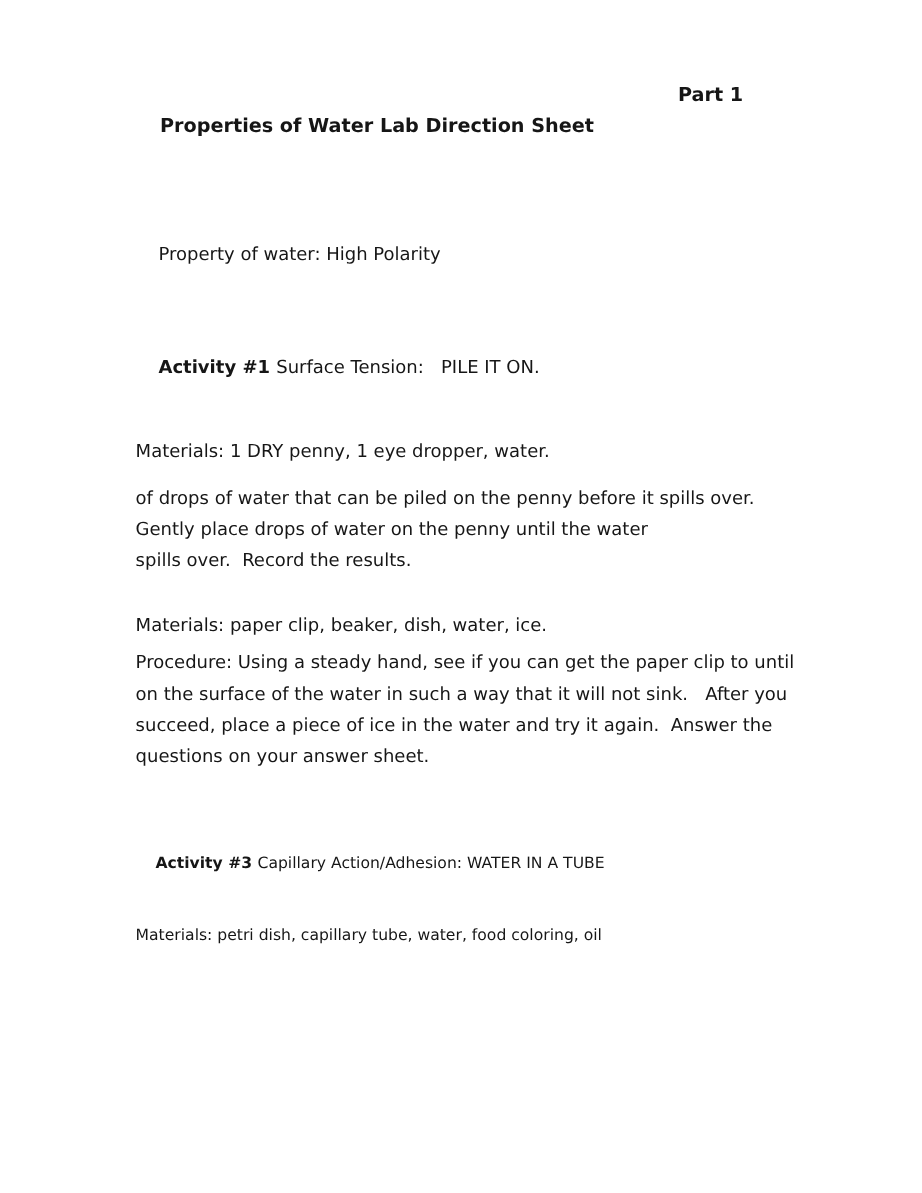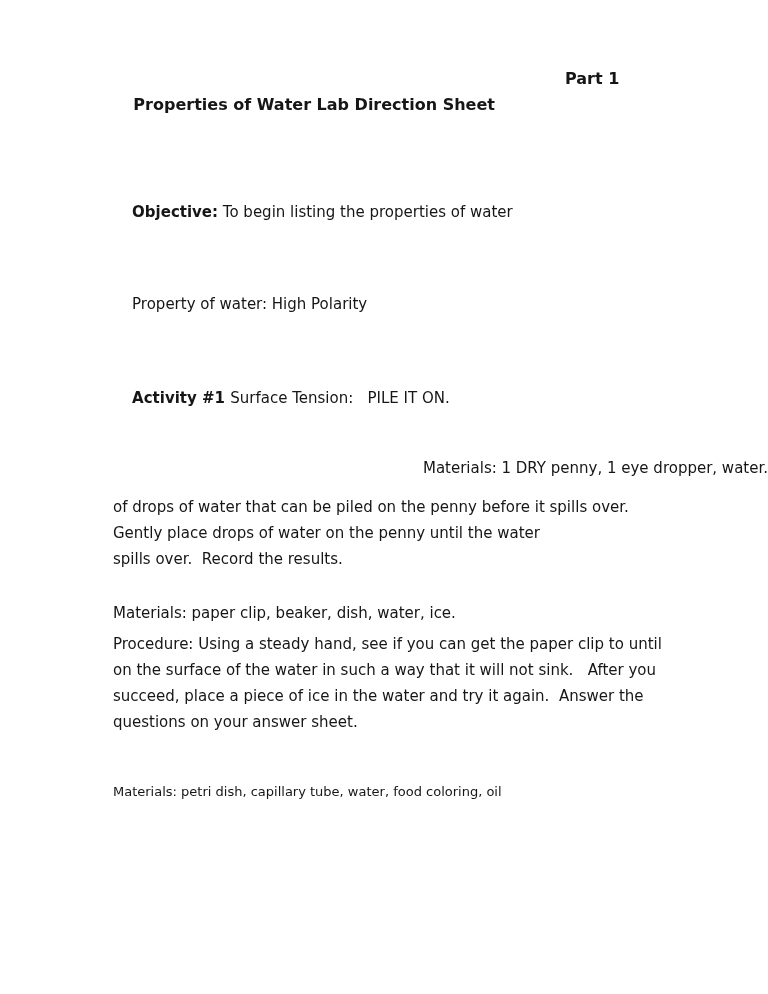--- a/index.html
+++ b/index.html
@@ -23,46 +23,46 @@
 </head>
 <body>
 
 <div class="page">
 
   <div class="lg title-row" style="margin-bottom:3px;">
     <span class="b">Properties of Water Lab Direction Sheet</span>
     <span class="b part">Part 1</span>
   </div>
 
-  <div class="lg" style="margin-bottom:14px;">
-    <span class="b">Objective:</span><span> To begin listing the properties of water</span>
-  </div>
 
   <div class="lg" style="margin-bottom:16px;">
     <span>Property of water: </span><span class="u">High Polarity</span>
   </div>
 
   <div class="lg" style="margin-bottom:18px;">
     <span class="b">Activity #1 </span><span class="u">Surface Tension</span><span>:   PILE IT ON.</span>
   </div>
 
-  <div class="lg" style="margin-bottom:13px;text-align:right;">Materials: 1 DRY penny, 1 eye dropper, water.</div>
+  <div class="lg" style="margin-bottom:13px;">Materials: 1 DRY penny, 1 eye dropper, water.</div>
 
   <div style="margin-bottom:28px;">
     <div class="lg">of drops of water that can be piled on the penny before it spills over.</div>
     <div class="lg">Gently place drops of water on the penny until the water</div>
     <div class="lg">spills over.  Record the results.</div>
   </div>
 
 
   <div class="lg" style="margin-bottom:5px;">Materials: paper clip, beaker, dish, water, ice.</div>
 
   <div style="margin-bottom:47px;">
     <div class="lg">Procedure: Using a steady hand, see if you can get the paper clip to until</div>
     <div class="lg">on the surface of the water in such a way that it will not sink.   After you</div>
     <div class="lg">succeed, place a piece of ice in the water and try it again.  Answer the</div>
     <div class="lg">questions on your answer sheet.</div>
   </div>
 
+  <div class="sm" style="margin-bottom:20px;">
+    <span class="b">Activity #3 </span><span class="u">Capillary Action/Adhesion</span><span>: WATER IN A TUBE</span>
+  </div>
 
   <div class="sm" style="margin-bottom:16px;">Materials: petri dish, capillary tube, water, food coloring, oil</div>
 
 </div>
 
 </body></html>

